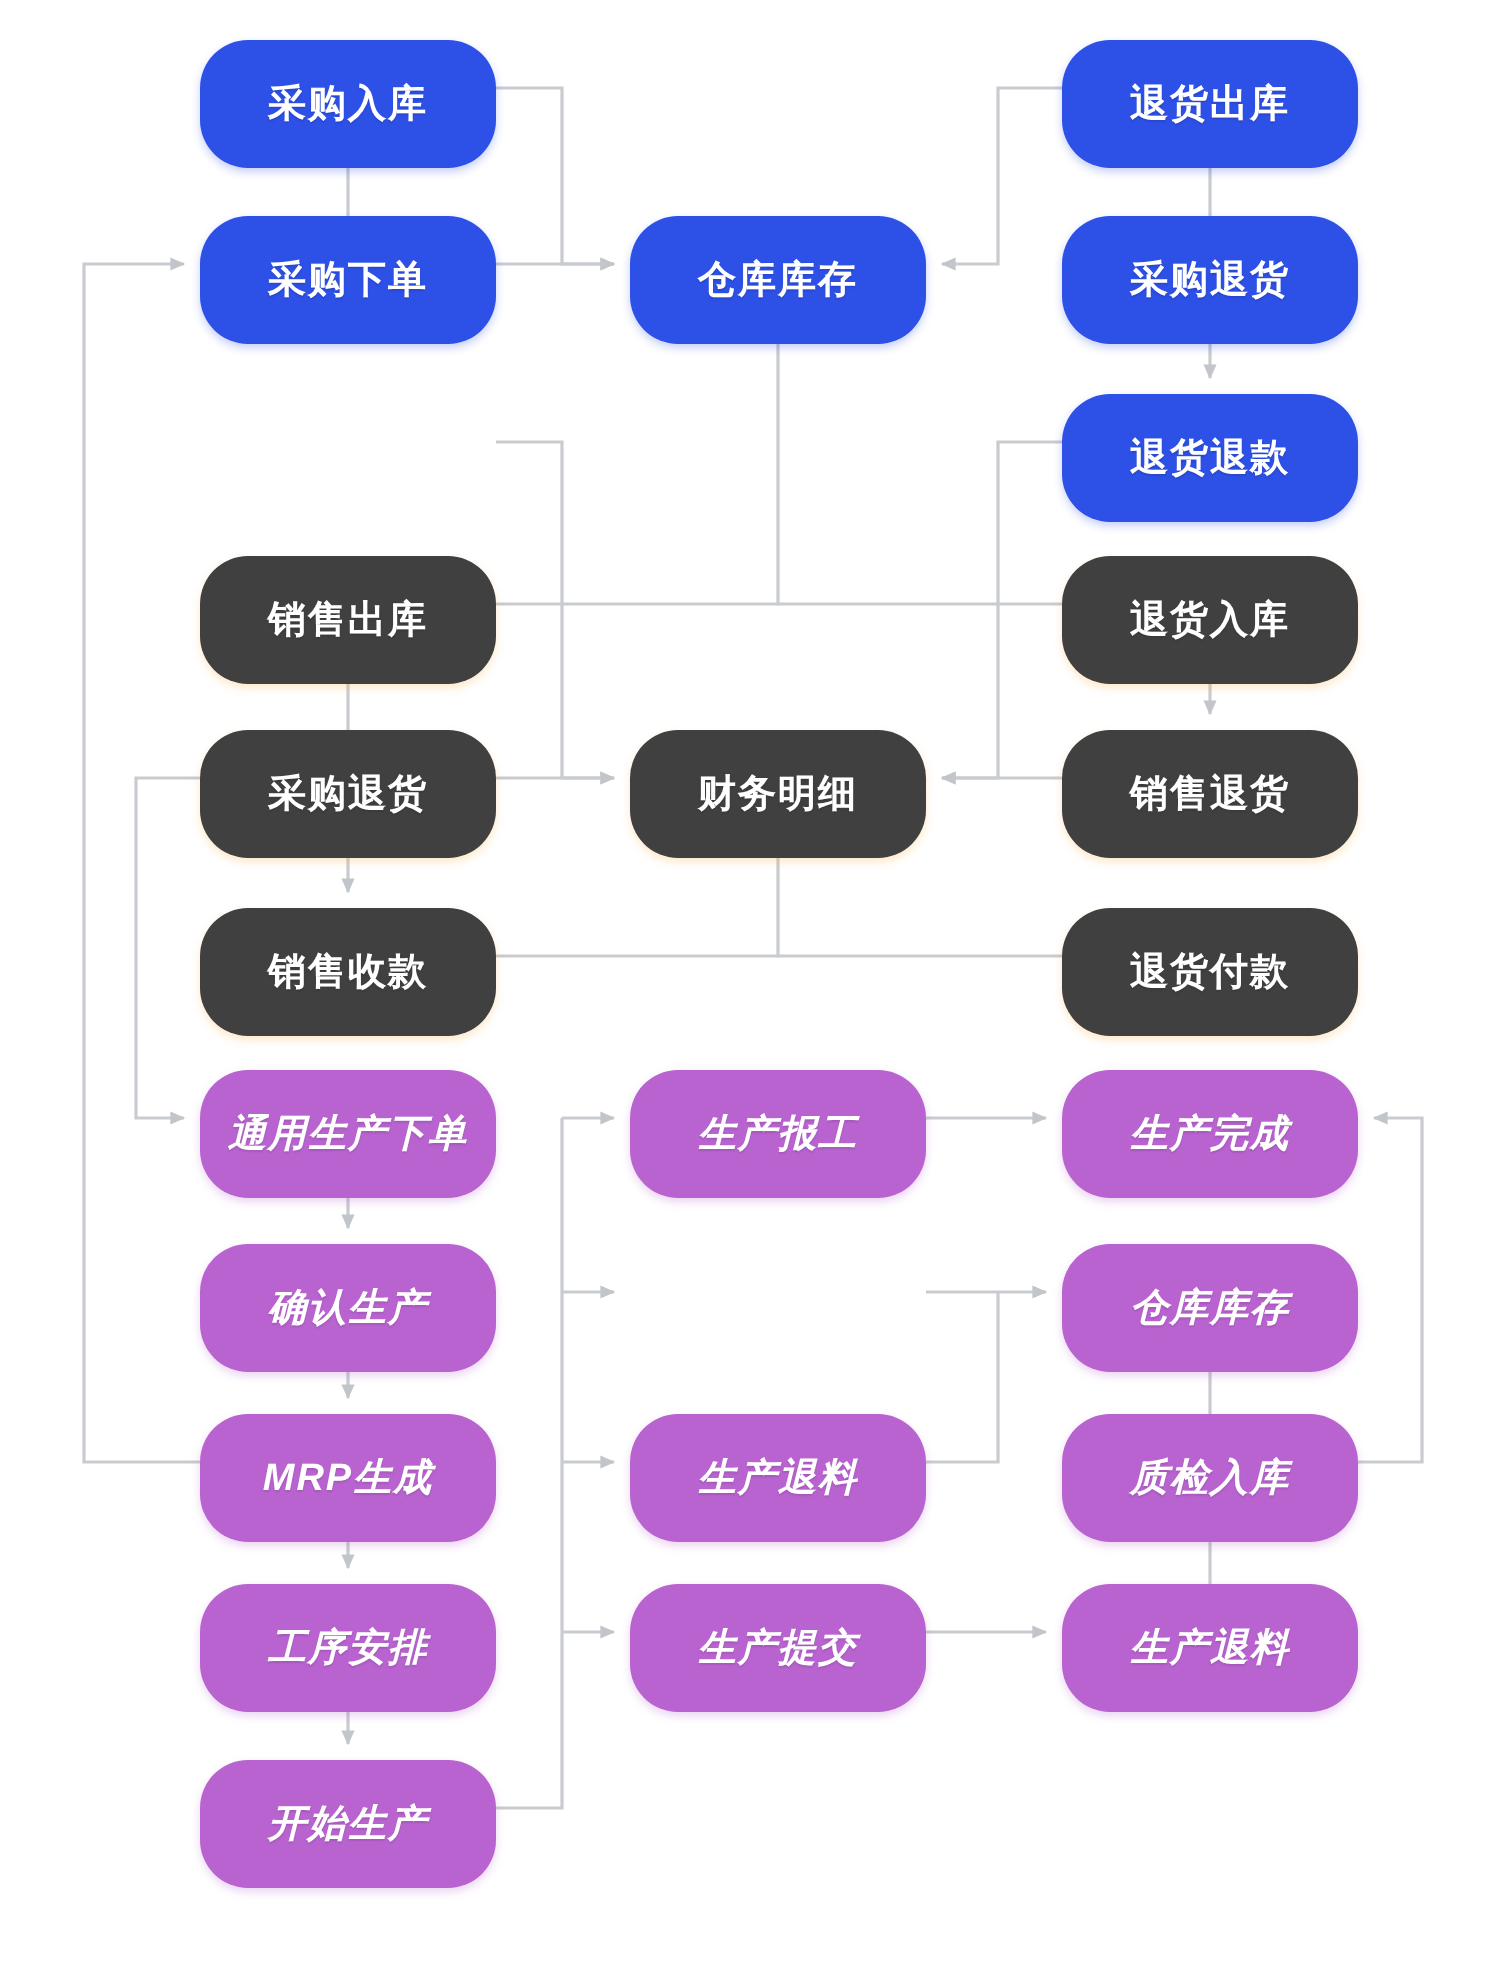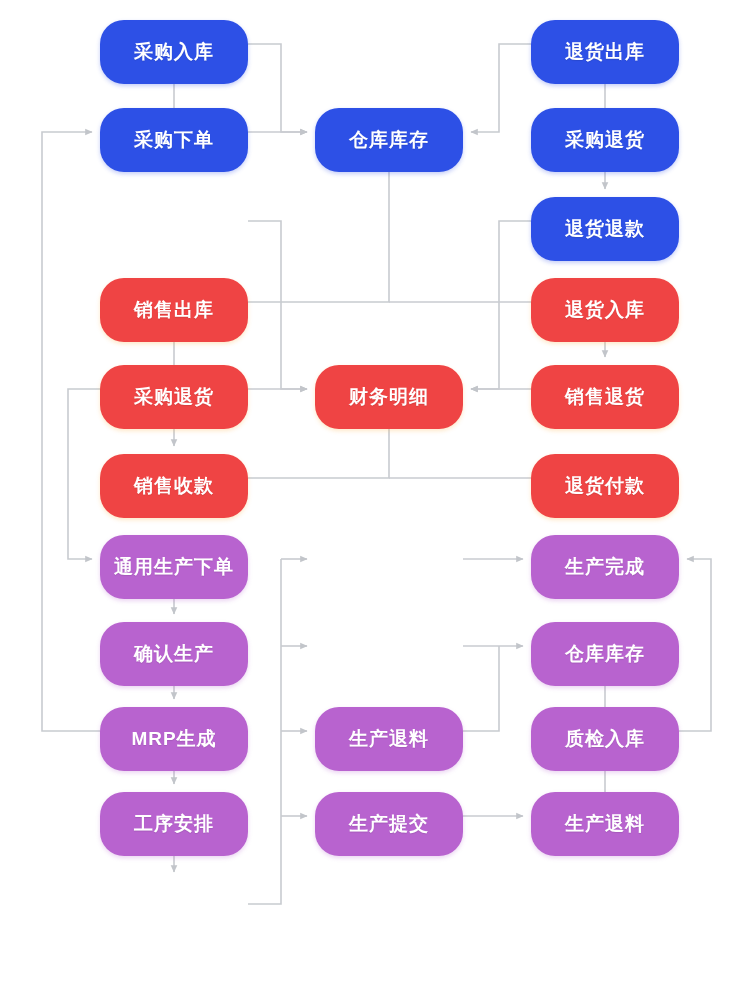--- a/index.html
+++ b/index.html
@@ -19,22 +19,22 @@
     color:#ffffff;
     font-size:19px;
     font-weight:bold;
     letter-spacing:1px;
     box-sizing:border-box;
     z-index:3;
     text-shadow:0 1px 1px rgba(0,0,0,0.10);
     user-select:none;
   }
   .blue  {background:#2d50e6;box-shadow:0 2px 4px rgba(45,80,230,0.28);}
-  .orange{background:#ef4444;box-shadow:0 2px 4px rgba(252,179,76,0.30);}
-  .purple{background:#b863cf;box-shadow:0 2px 4px rgba(184,99,207,0.28);}
+  .orange{background:#404040;box-shadow:0 2px 4px rgba(252,179,76,0.30);}
+  .purple{background:#b863cf;box-shadow:0 2px 4px rgba(184,99,207,0.28);font-style:italic;}
 </style>
 </head>
 <body>
 
 <div id="stage">
 
   <svg class="wires" viewBox="0 0 750 987" xmlns="http://www.w3.org/2000/svg">
     <defs>
       <marker id="ah" markerWidth="9" markerHeight="9" refX="7.4" refY="4.5" orient="auto" markerUnits="userSpaceOnUse">
         <path d="M0.6,1.2 L8,4.5 L0.6,7.8 Z" fill="#c2c5ca"></path>
@@ -112,23 +112,25 @@
 
   <div class="node orange" style="left:100px;top:278px">销售出库</div>
   <div class="node orange" style="left:531px;top:278px">退货入库</div>
   <div class="node orange" style="left:100px;top:365px">采购退货</div>
   <div class="node orange" style="left:315px;top:365px">财务明细</div>
   <div class="node orange" style="left:531px;top:365px">销售退货</div>
   <div class="node orange" style="left:100px;top:454px">销售收款</div>
   <div class="node orange" style="left:531px;top:454px">退货付款</div>
 
   <div class="node purple" style="left:100px;top:535px">通用生产下单</div>
+  <div class="node purple" style="left:315px;top:535px">生产报工</div>
   <div class="node purple" style="left:531px;top:535px">生产完成</div>
   <div class="node purple" style="left:100px;top:622px">确认生产</div>
   <div class="node purple" style="left:531px;top:622px">仓库库存</div>
   <div class="node purple" style="left:100px;top:707px">MRP生成</div>
   <div class="node purple" style="left:315px;top:707px">生产退料</div>
   <div class="node purple" style="left:531px;top:707px">质检入库</div>
   <div class="node purple" style="left:100px;top:792px">工序安排</div>
   <div class="node purple" style="left:315px;top:792px">生产提交</div>
   <div class="node purple" style="left:531px;top:792px">生产退料</div>
+  <div class="node purple" style="left:100px;top:880px">开始生产</div>
 
 </div>
 
 </body></html>

